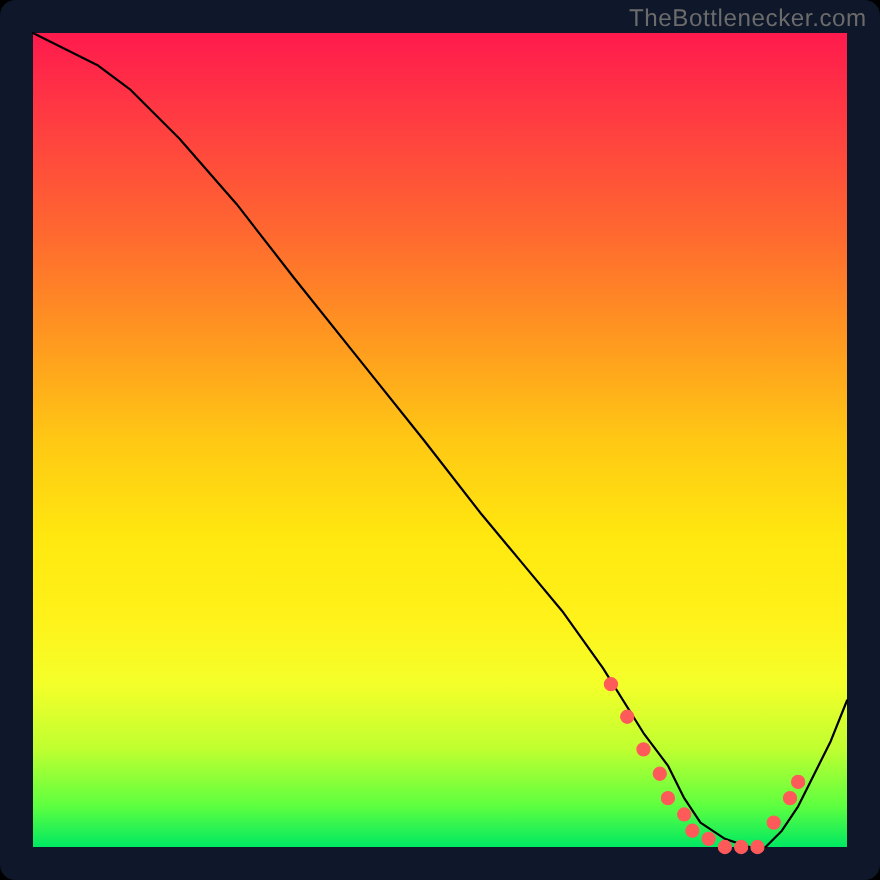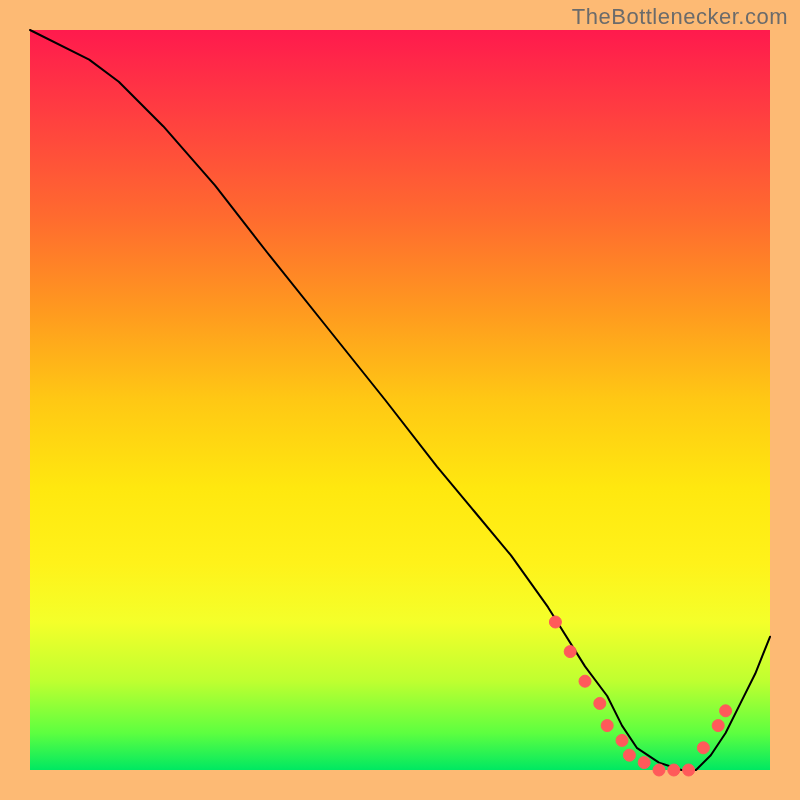--- a/index.html
+++ b/index.html
@@ -8,21 +8,22 @@
     width: 800px;
     height: 800px;
     background: #000;
     overflow: hidden;
     font-family: Arial, Helvetica, sans-serif;
   }
   .frame {
     position: relative;
     width: 800px;
     height: 800px;
-    background: #fdba74;
+    background: #0f172a;
+    border-radius: 14px;
   }
   .watermark {
     position: absolute;
     top: 4px;
     right: 12px;
     color: #6b6b6b;
     font-size: 22px;
     font-weight: 500;
     letter-spacing: 0.5px;
     z-index: 5;

